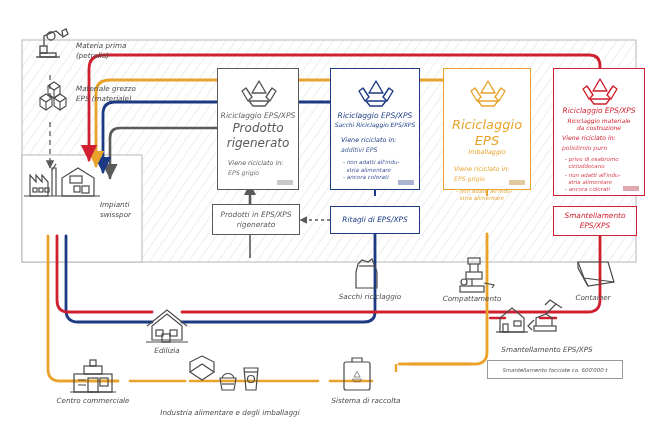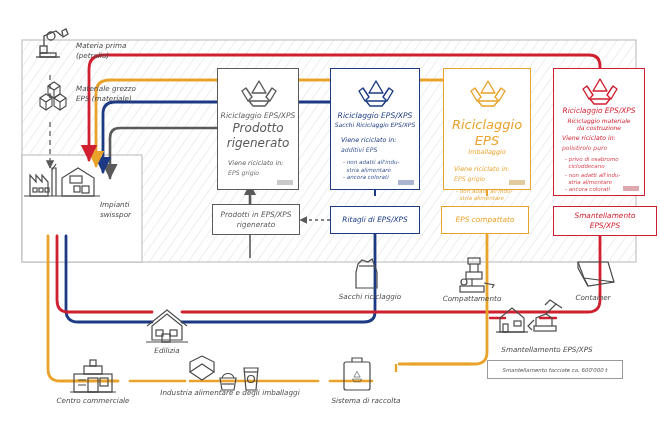--- a/index.html
+++ b/index.html
@@ -213,25 +213,22 @@
 
   <div class="pbox gray" style="left:212px;top:204px;width:88px;height:31px;border:1.3px solid #5a5a5a;flex-direction:column;align-items:center;">
     <span>Prodotti in EPS/XPS</span>
     <span>rigenerato</span>
   </div>
 
   <div class="pbox blue" style="left:330px;top:206px;width:90px;height:28px;border:1.4px solid #1b3a83;">
     <span>Ritagli di EPS/XPS</span>
   </div>
 
-  <div class="pbox yellow" style="left:441px;top:206px;width:88px;height:28px;border:1.4px solid #e9a32b;">
-    <span>EPS compattato</span>
-  </div>
-
-  <div class="pbox red" style="left:553px;top:206px;width:104px;height:30px;border:1.4px solid #d0202f;flex-direction:column;">
+
+  <div class="pbox red" style="left:553px;top:206px;width:84px;height:30px;border:1.4px solid #d0202f;flex-direction:column;">
     <span>Smantellamento</span>
     <span>EPS/XPS</span>
   </div>
 
   <svg class="layer" viewBox="0 0 660 441">
 
     <g stroke="#4a4a4a" stroke-width="1.2" fill="none">
       <path d="M358,264 L362,260 L368,262 L372,259 L374,264 L377,272 L377,288 L356,288 L356,272 Z"></path>
       <path d="M359,266 L374,266"></path>
     </g>
@@ -312,16 +309,16 @@
       <rect x="344" y="362" width="26" height="28" rx="2"></rect>
       <path d="M352,362 L352,358 L362,358 L362,362"></path>
       <g transform="translate(357,376) scale(0.52)">
         <path d="M0,-9 L6,2 L-6,2 Z"></path>
         <path d="M-9,6 L9,6 L6,11 L-6,11 Z"></path>
       </g>
     </g>
   </svg>
   <div class="iconlbl" style="left:43px;top:396px;width:100px;">Centro commerciale</div>
   <div class="iconlbl" style="left:133px;top:346px;width:68px;">Edilizia</div>
-  <div class="iconlbl" style="left:160px;top:388px;width:140px;">Industria alimentare e degli imballaggi</div>
+  <div class="iconlbl" style="left:160px;top:408px;width:140px;">Industria alimentare e degli imballaggi</div>
   <div class="iconlbl" style="left:318px;top:396px;width:96px;">Sistema di raccolta</div>
 
 </div>
 
 </body></html>

